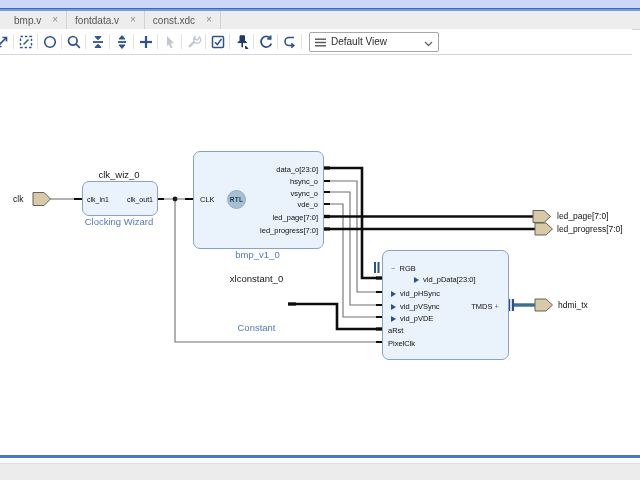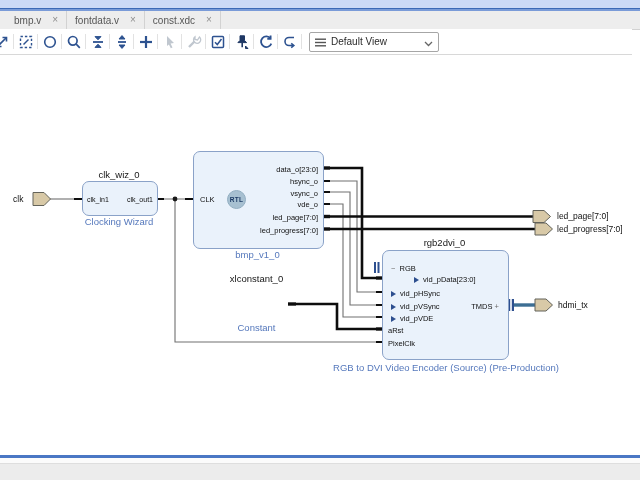--- a/index.html
+++ b/index.html
@@ -287,30 +287,28 @@
     <div class="port r" style="right:5px;top:36.5px;">vsync_o</div>
     <div class="port r" style="right:5px;top:48px;margin-left:12px;">vde_o</div>
     <div class="port r" style="right:5px;top:61px;">led_page[7:0]</div>
     <div class="port r" style="right:5px;top:73.5px;">led_progress[7:0]</div>
   </div>
   <div class="bsub" style="left:193px;top:249px;width:129px;">bmp_v1_0</div>
 
   <div class="btitle" style="left:225px;top:273px;width:63px;">xlconstant_0</div>
   <div class="bsub" style="left:225px;top:322px;width:63px;">Constant</div>
 
-  <div class="btitle" style="left:382px;top:237px;width:125px;">rgb2dvi_0</div>
   <div class="block" style="left:382px;top:250px;width:125px;height:108px;">
     <div class="port" style="left:8px;top:12.5px;"><span class="dim">−</span>&nbsp;&nbsp;<span>RGB</span></div>
     <div class="port" style="left:8px;top:23.5px;padding-left:23px;"><span class="tri"></span><span>vid_pData[23:0]</span></div>
     <div class="port" style="left:8px;top:37.5px;"><span class="tri"></span><span>vid_pHSync</span></div>
     <div class="port" style="left:8px;top:50.5px;"><span class="tri"></span><span>vid_pVSync</span></div>
     <div class="port" style="left:8px;top:62.5px;"><span class="tri"></span><span>vid_pVDE</span></div>
     <div class="port" style="left:5px;top:74.5px;">aRst</div>
     <div class="port" style="left:5px;top:87.5px;">PixelClk</div>
     <div class="port r" style="right:9px;top:50.5px;"><span>TMDS</span>&nbsp;<span class="dim">+</span></div>
   </div>
-  <div class="bsub" style="left:324px;top:362px;width:244px;">RGB to DVI Video Encoder (Source) (Pre-Production)</div>
 
   <div class="bottom-line"></div>
   <div class="bottom-gap"></div>
   <div class="bottom-band"></div>
 
 </div>
 
 </body></html>

